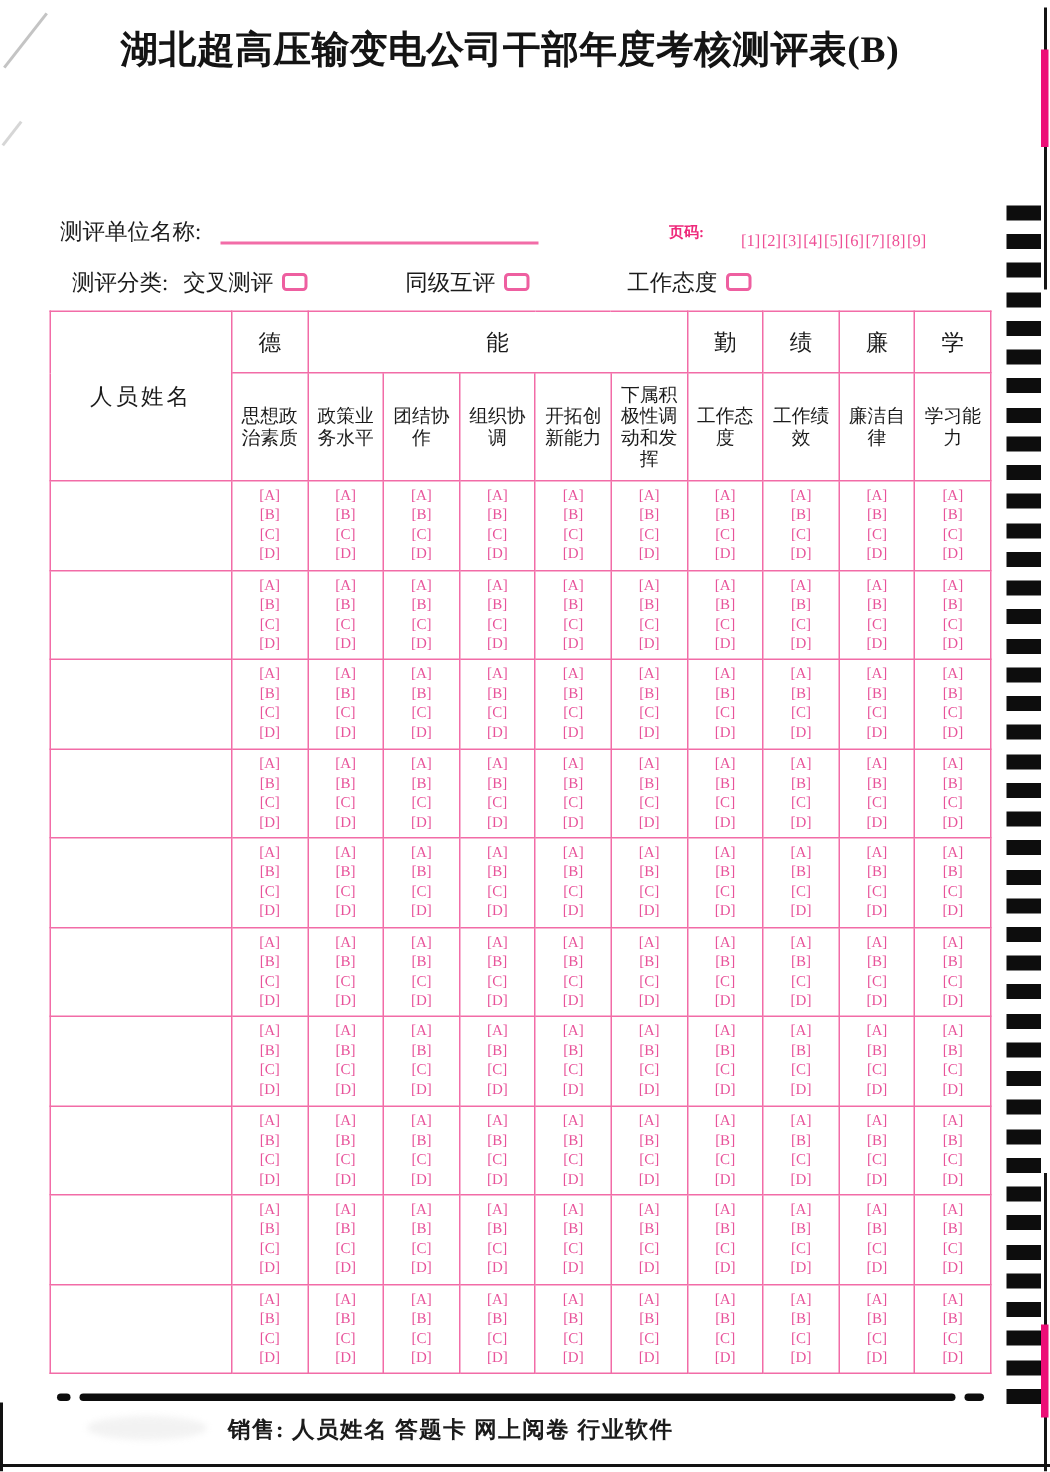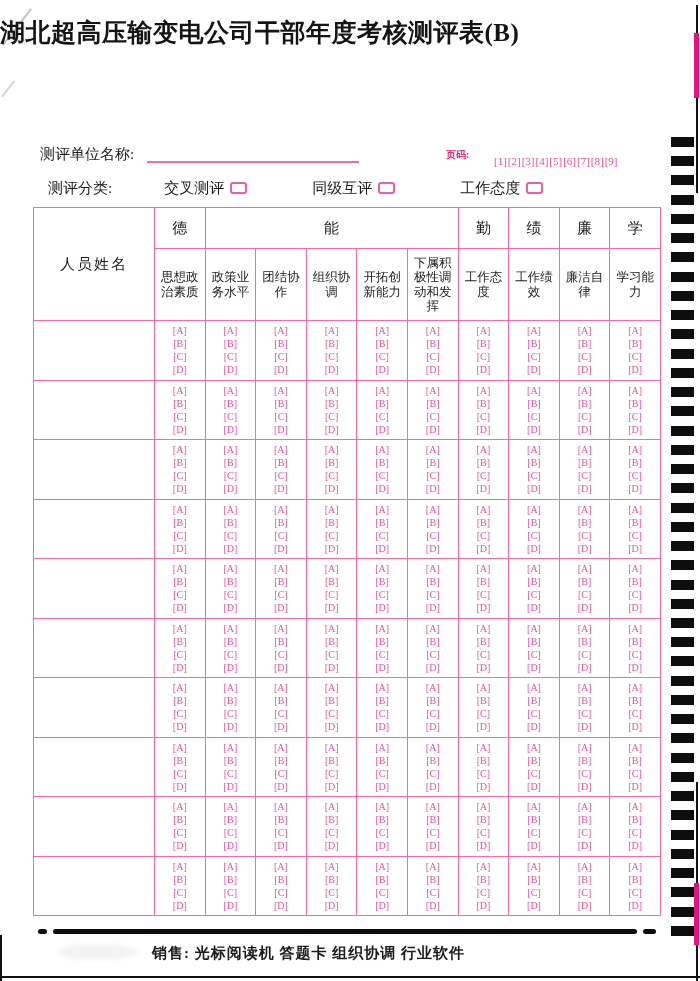--- a/index.html
+++ b/index.html
@@ -15,21 +15,21 @@
     --pglabel:#ee2a7b;
     --ink:#1b1b1b;
   }
   
   .artifact{position:absolute;background:#c4c4c4;}
   .art1{left:-6px;top:26px;width:46px;height:2px;transform:rotate(-52deg);}
   .art2{left:-2px;top:88px;width:20px;height:2px;transform:rotate(-52deg);opacity:.7;}
   .smudge{position:absolute;left:58px;top:944px;width:80px;height:16px;background:#dcdcdc;opacity:.35;border-radius:50%;filter:blur(2px);}
 
   .title{
-    position:absolute;top:16px;left:0;width:680px;text-align:left;
+    position:absolute;top:16px;left:0;width:680px;text-align:center;
     font-size:25px;font-weight:700;letter-spacing:.5px;color:#141414;white-space:nowrap;
   }
   
   .notes{position:absolute;left:40px;top:59px;font-size:14px;line-height:23px;white-space:nowrap;}
   .note-row{height:23px;}
   .note-label{display:inline-block;width:82px;}
   .note-num{display:inline-block;width:26px;}
   .note-indent{display:inline-block;width:82px;}
   .inline-bubbles{color:var(--bubble);font-size:10px;letter-spacing:1px;}
   .fill-mark{display:inline-block;width:24px;height:8px;background:#111;border-radius:2px;vertical-align:middle;margin:0 3px;}
@@ -38,21 +38,21 @@
   
   .unit-label{position:absolute;left:40px;top:145px;font-size:15px;}
   .unit-line{position:absolute;left:147px;top:161px;width:212px;height:0;border-bottom:2px solid var(--pink);}
   .pageno-label{position:absolute;left:446px;top:148px;font-size:10px;font-weight:700;color:var(--pglabel);}
   .page-digits{position:absolute;left:494px;top:151px;white-space:nowrap;}
   .pgdigit{font-size:11px;color:#ee4f95;margin-right:1px;letter-spacing:0;}
 
   
   .cat-row{position:absolute;left:48px;top:179px;font-size:15px;white-space:nowrap;}
   .cat-label{display:inline-block;margin-right:10px;}
-  .catopt{display:inline-block;margin-left:42px;}
+  .catopt{display:inline-block;}
   .catopt + .catopt{margin-left:65px;}
   .checkbox{display:inline-block;width:13px;height:8px;border:2px solid #ee5fa0;border-radius:3px;margin-left:6px;vertical-align:-1px;}
 
   
   table.grid{
     position:absolute;left:33px;top:207px;width:627px;
     border-collapse:collapse;table-layout:fixed;
   }
   table.grid th,table.grid td{
     border:1px solid var(--pink);text-align:center;vertical-align:middle;
@@ -822,15 +822,15 @@
     <div class="tmark" style="top: 848.88px;"></div>
     <div class="tmark" style="top: 868.12px;"></div>
     <div class="tmark" style="top: 887.36px;"></div>
     <div class="tmark" style="top: 906.6px;"></div>
     <div class="tmark" style="top: 925.84px;"></div>
   </div>
 
 <div class="botbar botbar-l"></div>
 <div class="botbar botbar-main"></div>
 <div class="botbar botbar-r"></div>
-<div class="footer-text">销售: 光标阅读机 答题卡 组织协调 行业软件</div>
+<div class="footer-text">销售: 人员姓名 答题卡 网上阅卷 行业软件</div>
 <div class="bottom-line"></div>
 <div class="left-edge"></div>
 
 </body></html>

